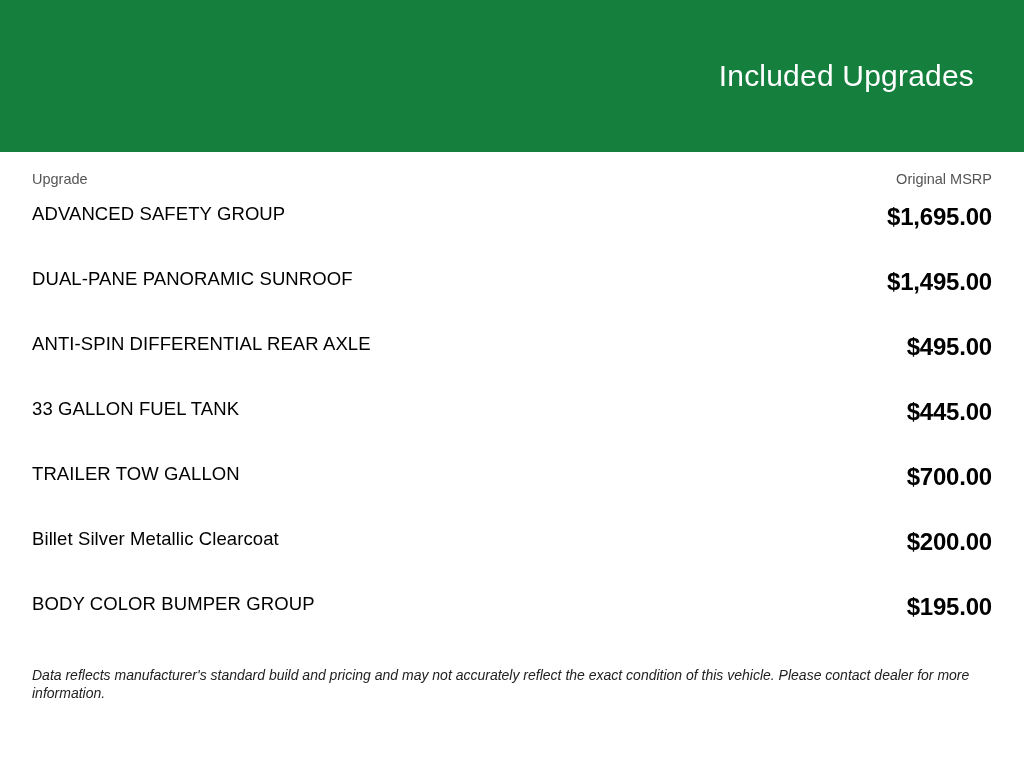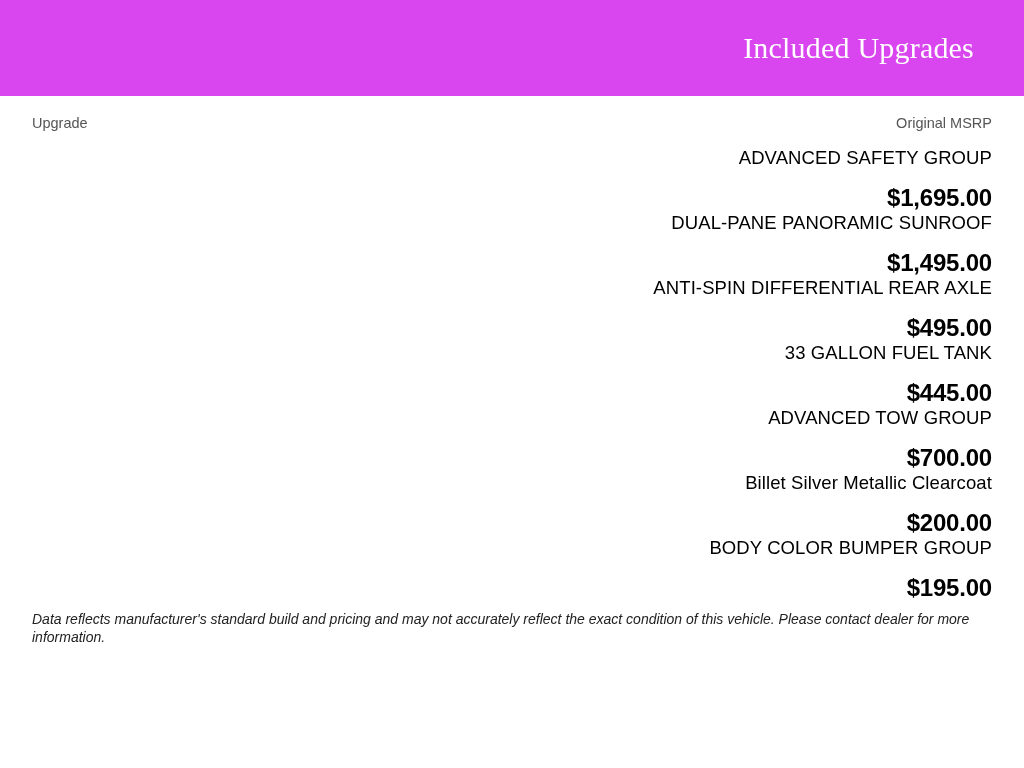--- a/index.html
+++ b/index.html
@@ -16,28 +16,27 @@
   }
   .page {
     width: 1024px;
     height: 768px;
     position: relative;
     background: #ffffff;
     display: flex;
     flex-direction: column;
   }
   .header {
-    height: 96px;
-    background: #d946ef;
+    height: 152px;
+    background: #15803d;
     display: flex;
     align-items: center;
     justify-content: flex-end;
     box-sizing: border-box;
     padding-right: 50px;
-    font-family: Liberation Serif, serif;
   }
   .header-title {
     color: #ffffff;
     font-size: 30px;
     font-weight: 400;
     letter-spacing: 0.2px;
     line-height: 1;
   }
   .content {
     flex: 1;
@@ -59,24 +58,23 @@
     font-weight: 400;
   }
   .col-head .label.right {
     text-align: center;
   }
   .rows {
     margin-top: 16px;
   }
   .row {
     display: flex;
-    align-items: flex-end;
+    align-items: flex-start;
     justify-content: space-between;
     height: 65px;
-    flex-direction: column;
   }
   .row .name {
     font-size: 18.5px;
     font-weight: 400;
     color: #000000;
     letter-spacing: 0.1px;
   }
   .row .price {
     font-size: 24px;
     font-weight: bold;
@@ -126,21 +124,21 @@
         <div class="name">ANTI-SPIN DIFFERENTIAL REAR AXLE</div>
         <div class="price">$495.00</div>
       </div>
 
       <div class="row">
         <div class="name">33 GALLON FUEL TANK</div>
         <div class="price">$445.00</div>
       </div>
 
       <div class="row">
-        <div class="name">ADVANCED TOW GROUP</div>
+        <div class="name">TRAILER TOW GALLON</div>
         <div class="price">$700.00</div>
       </div>
 
       <div class="row">
         <div class="name">Billet Silver Metallic Clearcoat</div>
         <div class="price">$200.00</div>
       </div>
 
       <div class="row">
         <div class="name">BODY COLOR BUMPER GROUP</div>

